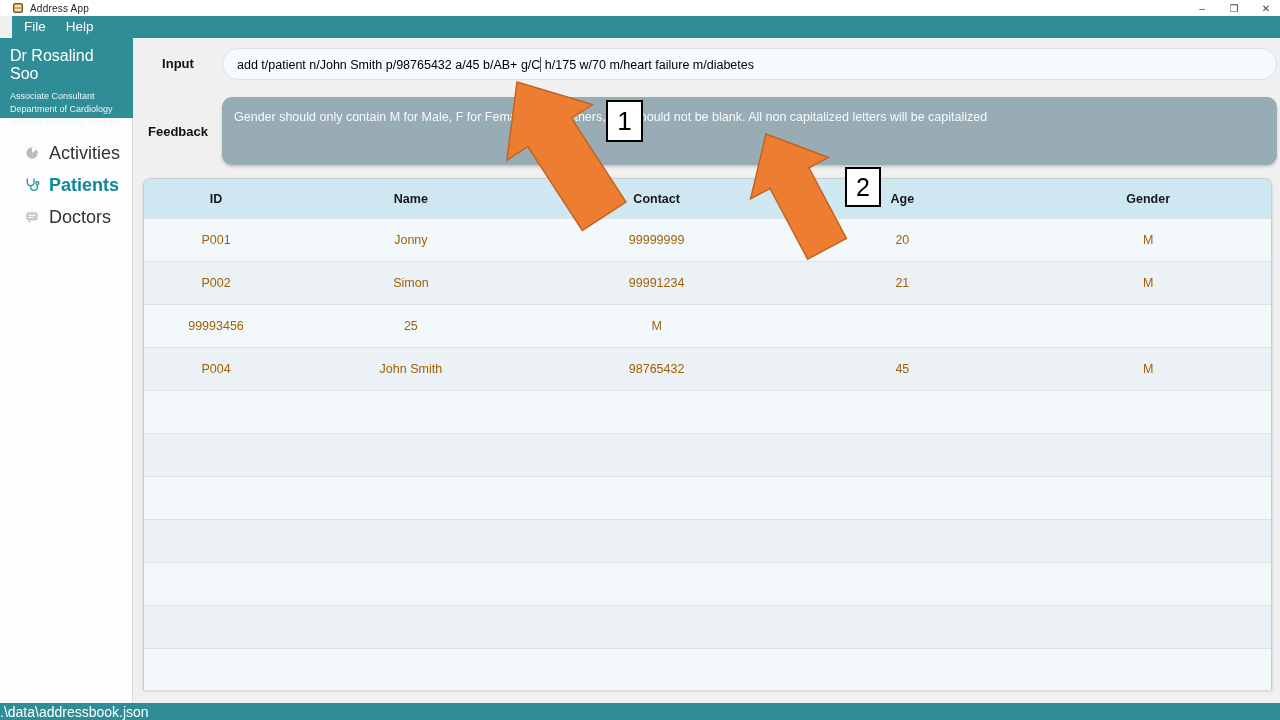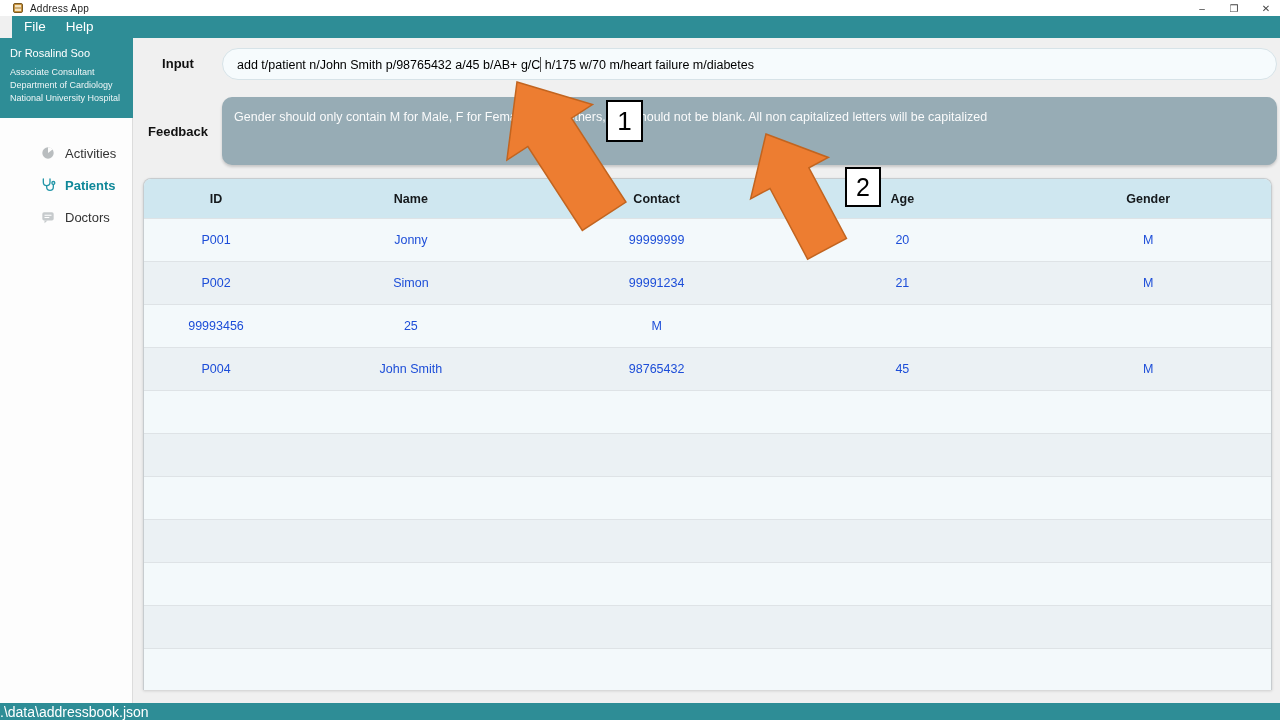--- a/index.html
+++ b/index.html
@@ -19,24 +19,24 @@
   
   .menubar { position:absolute; left:12px; top:16px; width:1280px; height:22px; background:#2e8d96;
              display:flex; align-items:center; color:#fff; font-size:13.5px; }
   .menu-item { padding:0 10px; height:22px; line-height:22px; }
   .menu-item:first-child { margin-left:2px; }
 
   
   .sidebar { position:absolute; left:0; top:38px; width:133px; height:665px; background:#fdfdfd;
              border-right:1px solid #dcdcdc; }
   .profile { width:133px; height:80px; background:#2e8d96; color:#fff; padding:9px 10px 0 10px; }
-  .profile-name { font-size:11px; margin-bottom:7px; }
+  .profile-name { font-size:16px; margin-bottom:7px; }
   .profile-line { font-size:9px; line-height:13px; color:#eef6f7; }
   .nav { margin-top:19px; }
-  .nav-item { height:32px; display:flex; align-items:center; padding-left:40px; font-size:13px; color:#333;
+  .nav-item { height:32px; display:flex; align-items:center; padding-left:24px; font-size:18px; color:#333;
               cursor:default; }
   .nav-item .nav-icon { width:16px; height:16px; margin-right:9px; display:inline-flex; align-items:center; justify-content:center; }
   .nav-item.active { color:#0f8899; font-weight:bold; }
 
   
   .main { position:absolute; left:134px; top:38px; width:1146px; height:665px; background:#f0f0f0; }
   .field-label { position:absolute; left:0; width:88px; text-align:center; font-weight:bold; font-size:13px; color:#111; }
   .input-label { top:10px; height:32px; line-height:32px; }
   .feedback-label { top:59px; height:68px; display:flex; align-items:center; justify-content:center; }
   .input-field { position:absolute; left:88px; top:10px; width:1055px; height:32px; background:#f6fbfd;
@@ -51,21 +51,21 @@
   
   .table { position:absolute; left:9px; top:140px; width:1129px; height:512px; background:#f3f9fb;
            border:1px solid #c7cccf; border-bottom:none; border-radius:8px 8px 0 0; overflow:hidden;
            box-shadow:0 1px 3px rgba(0,0,0,.15); }
   .trow { display:grid; grid-template-columns:144px 1fr 1fr 1fr 1fr; }
   .thead { height:39px; background:#cfe7f0; }
   .thead .cell { font-weight:bold; color:#15191c; font-size:12.5px; }
   .tbody .trow { height:43px; border-top:1px solid #dee3e6; }
   .tbody .trow.odd  { background:#f3f9fb; }
   .tbody .trow.even { background:#ebf1f4; }
-  .cell { display:flex; align-items:center; justify-content:center; font-size:12.5px; color:#1d4ed8; }
+  .cell { display:flex; align-items:center; justify-content:center; font-size:12.5px; color:#a16207; }
 
   
   .statusbar { position:absolute; left:0; top:703px; width:1280px; height:17px; background:#2e8d96;
                color:#fff; font-size:14px; display:flex; align-items:center; padding-left:0; }
 
   
   .overlay { position:absolute; left:0; top:0; width:1280px; height:720px; pointer-events:none; z-index:50; }
   .num-label { position:absolute; background:#fff; border:2px solid #000; display:flex; align-items:center;
                justify-content:center; color:#000; z-index:60; }
   .num-label.one { left:606px; top:100px; width:37px; height:42px; font-size:26px; }

